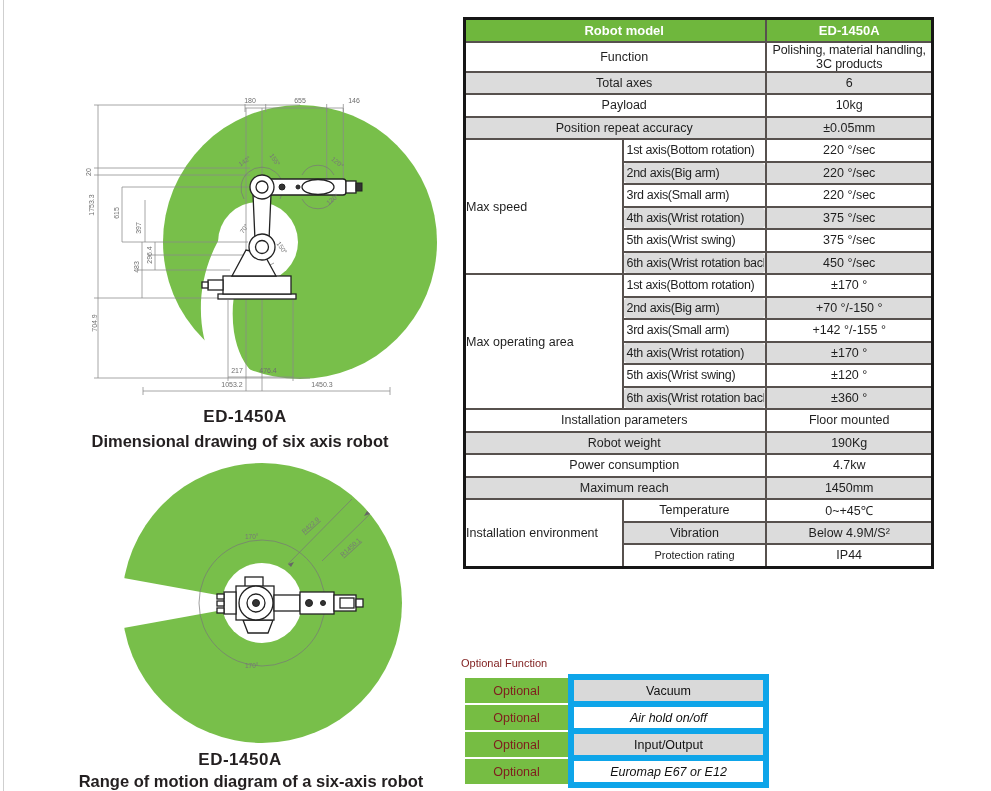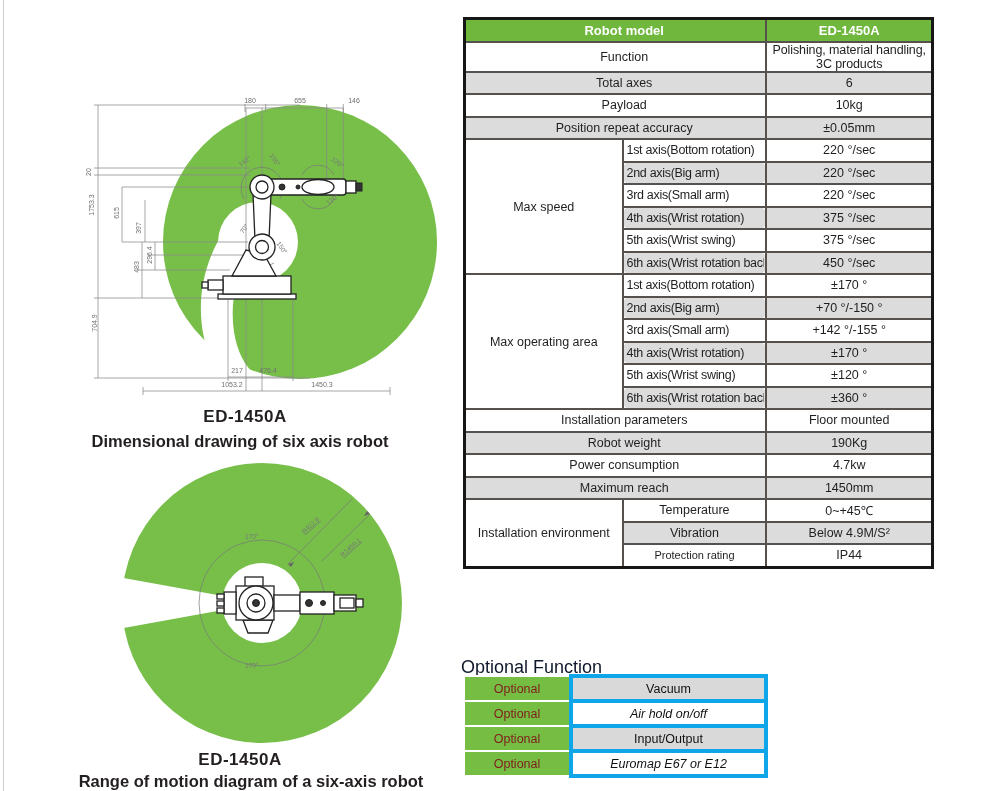--- a/index.html
+++ b/index.html
@@ -16,29 +16,29 @@
   table.spec{position:absolute;left:463px;top:17px;width:471px;border-collapse:collapse;
              table-layout:fixed;border:3px solid #161616;}
   table.spec td{border:2px solid #57514e;height:20.5px;padding:0;overflow:hidden;
                 font-size:12.5px;color:#1f1f1f;background:#fff;vertical-align:middle;}
   table.spec tr.hdr td{background:#6fb73d;color:#fff;font-weight:bold;font-size:13px;}
   td.lbl{text-align:center;padding-left:17px !important;}
   td.val{text-align:center;}
   td.fn{font-size:8px;letter-spacing:-0.1px;}
   td.sub{font-size:10.5px;letter-spacing:-0.3px;padding-left:3px !important;white-space:nowrap;border-radius:7px;}
   td.subc{font-size:12px;text-align:center;}
-  td.grp{font-size:14.5px;text-align:center;background:#fff !important;}
+  td.grp{font-size:14.5px;background:#fff !important;}
   tr.shade td{background:#dcdcdc;}
 
   
-  .opt-title{font-size:18px;color:#0f172a;}
+  .opt-title{font-size:11px;color:#7f1d1d;}
   table.opt{position:absolute;left:463px;top:674px;width:302px;border-collapse:collapse;table-layout:fixed;}
   table.opt td{height:19px;font-size:12.5px;text-align:center;vertical-align:middle;}
   td.opt-key{background:#76bd43;color:#7f1d1d;border:2.5px solid #fff;}
-  td.opt-val{border:4px solid #0ea5e9;color:#111;}
+  td.opt-val{border:6px solid #0ea5e9;color:#111;}
   .ovr0{background:#d9d9d9;} .ovr1{background:#fff;font-style:italic;}
 
   
   .dim{stroke:#8a8a8a;stroke-width:0.75;fill:none;}
   .art{stroke:#222;stroke-width:1.3;fill:#fff;}
   .artd{stroke:#222;stroke-width:1;fill:#333;}
   .arc{stroke:#777;stroke-width:0.7;fill:none;}
   text.dimt{font-family:"Liberation Sans",sans-serif;font-size:7px;fill:#6e6e6e;}
   text.angt{font-family:"Liberation Sans",sans-serif;font-size:6.5px;fill:#777;}
 </style>

